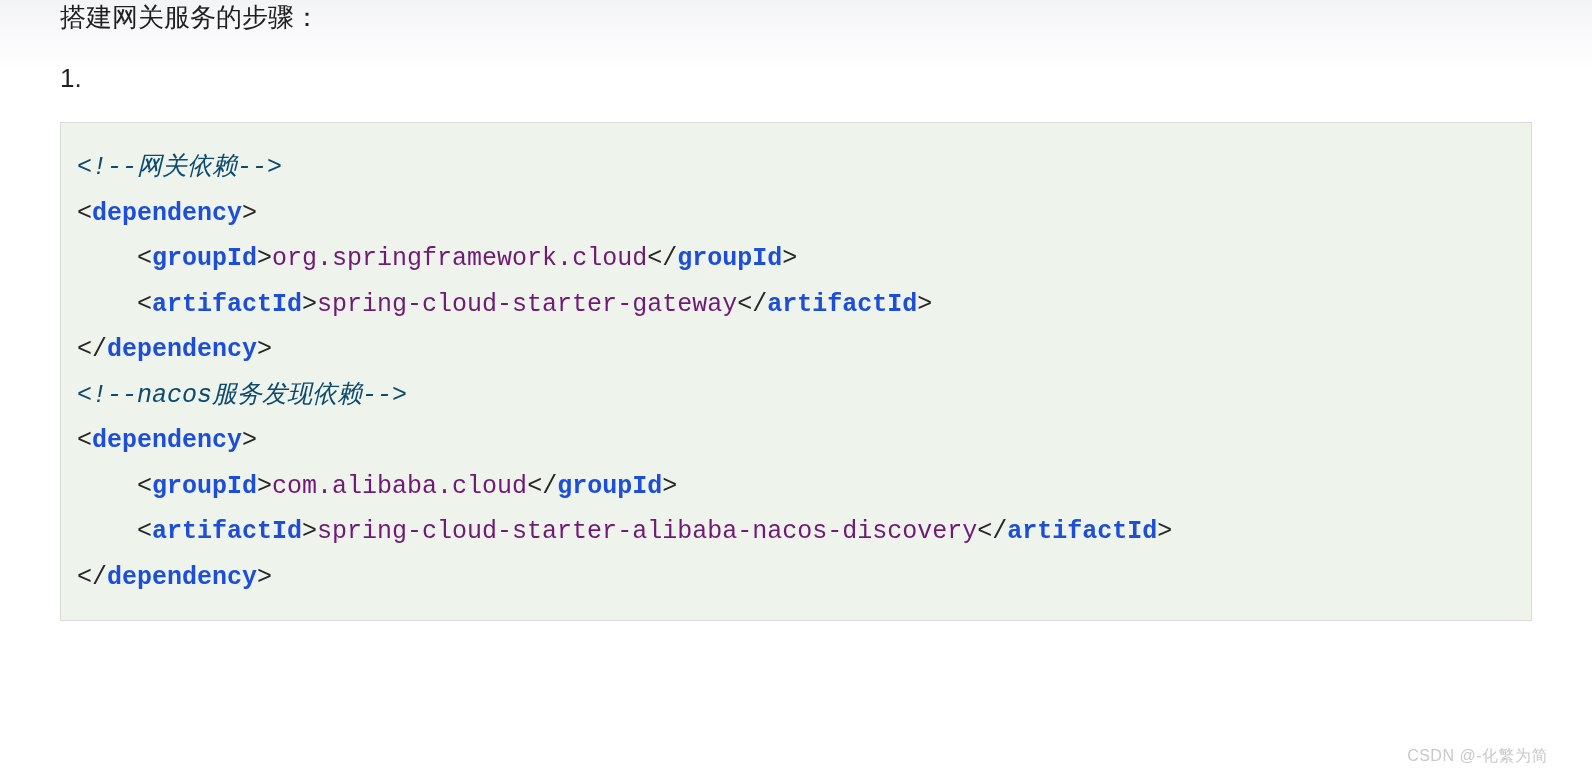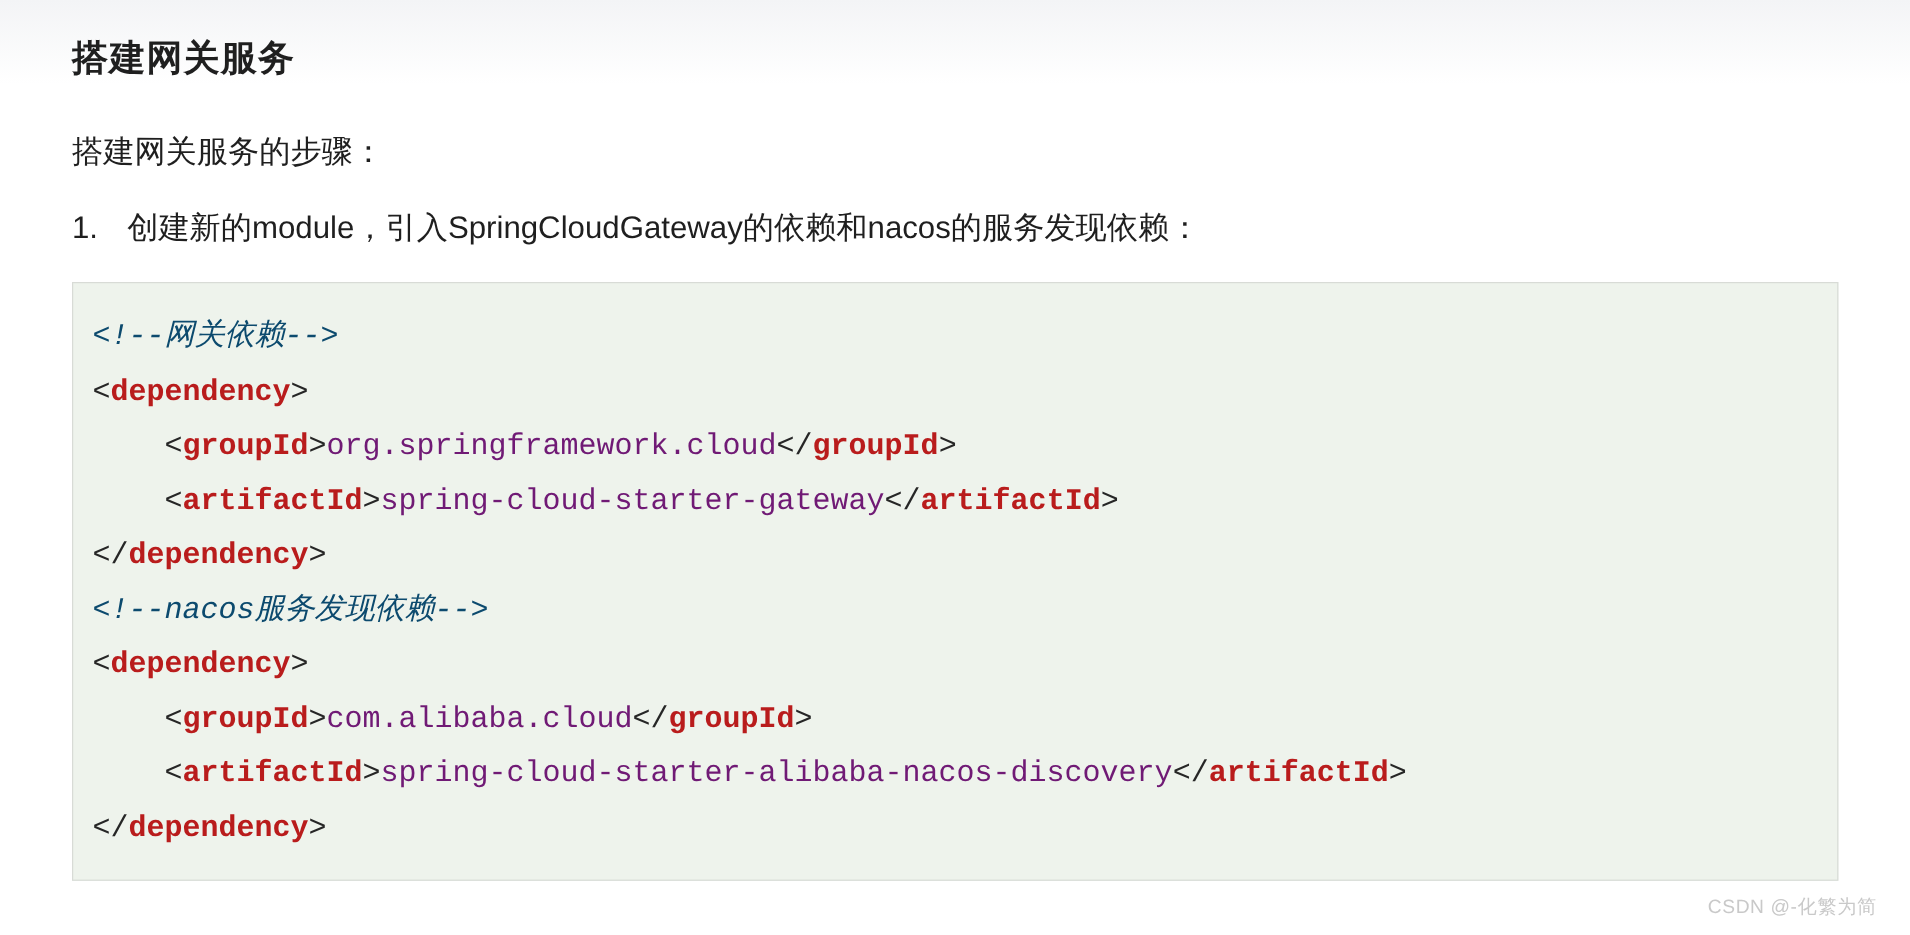--- a/index.html
+++ b/index.html
@@ -47,45 +47,41 @@
     border: 1px solid #d8dbd6;
     padding: 22px 16px 20px 16px;
     font-family: "SFMono-Regular", Consolas, "Liberation Mono", Menlo, monospace;
     font-size: 25px;
     line-height: 1.82;
     color: #262626;
     white-space: pre;
   }
   .cm  { color: #0c4a6e; font-style: italic; }  
   .pn  { color: #262626; }                       
-  .tg  { color: #b91c1c; font-weight: 700; }     
+  .tg  { color: #1d4ed8; font-weight: 700; }     
   .tx  { color: #701a75; }                       
   .watermark {
     position: absolute;
-    right: 28px;
+    right: 44px;
     bottom: 12px;
     color: #c9c9c9;
     font-size: 16px;
     letter-spacing: 0.5px;
   }
 </style>
 </head>
 <body>
 
 <div class="page">
-  <div class="header">
-    <div class="title">搭建网关服务</div>
-  </div>
 
   <div class="content">
     <div class="intro">搭建网关服务的步骤：</div>
 
     <div class="step">
       <span class="step-num">1.</span>
-      <span>创建新的module，引入SpringCloudGateway的依赖和nacos的服务发现依赖：</span>
     </div>
 
     <div class="codeblock"><span class="cm">&lt;!--网关依赖--&gt;</span>
 <span class="pn">&lt;</span><span class="tg">dependency</span><span class="pn">&gt;</span>
     <span class="pn">&lt;</span><span class="tg">groupId</span><span class="pn">&gt;</span><span class="tx">org.springframework.cloud</span><span class="pn">&lt;/</span><span class="tg">groupId</span><span class="pn">&gt;</span>
     <span class="pn">&lt;</span><span class="tg">artifactId</span><span class="pn">&gt;</span><span class="tx">spring-cloud-starter-gateway</span><span class="pn">&lt;/</span><span class="tg">artifactId</span><span class="pn">&gt;</span>
 <span class="pn">&lt;/</span><span class="tg">dependency</span><span class="pn">&gt;</span>
 <span class="cm">&lt;!--nacos服务发现依赖--&gt;</span>
 <span class="pn">&lt;</span><span class="tg">dependency</span><span class="pn">&gt;</span>
     <span class="pn">&lt;</span><span class="tg">groupId</span><span class="pn">&gt;</span><span class="tx">com.alibaba.cloud</span><span class="pn">&lt;/</span><span class="tg">groupId</span><span class="pn">&gt;</span>

